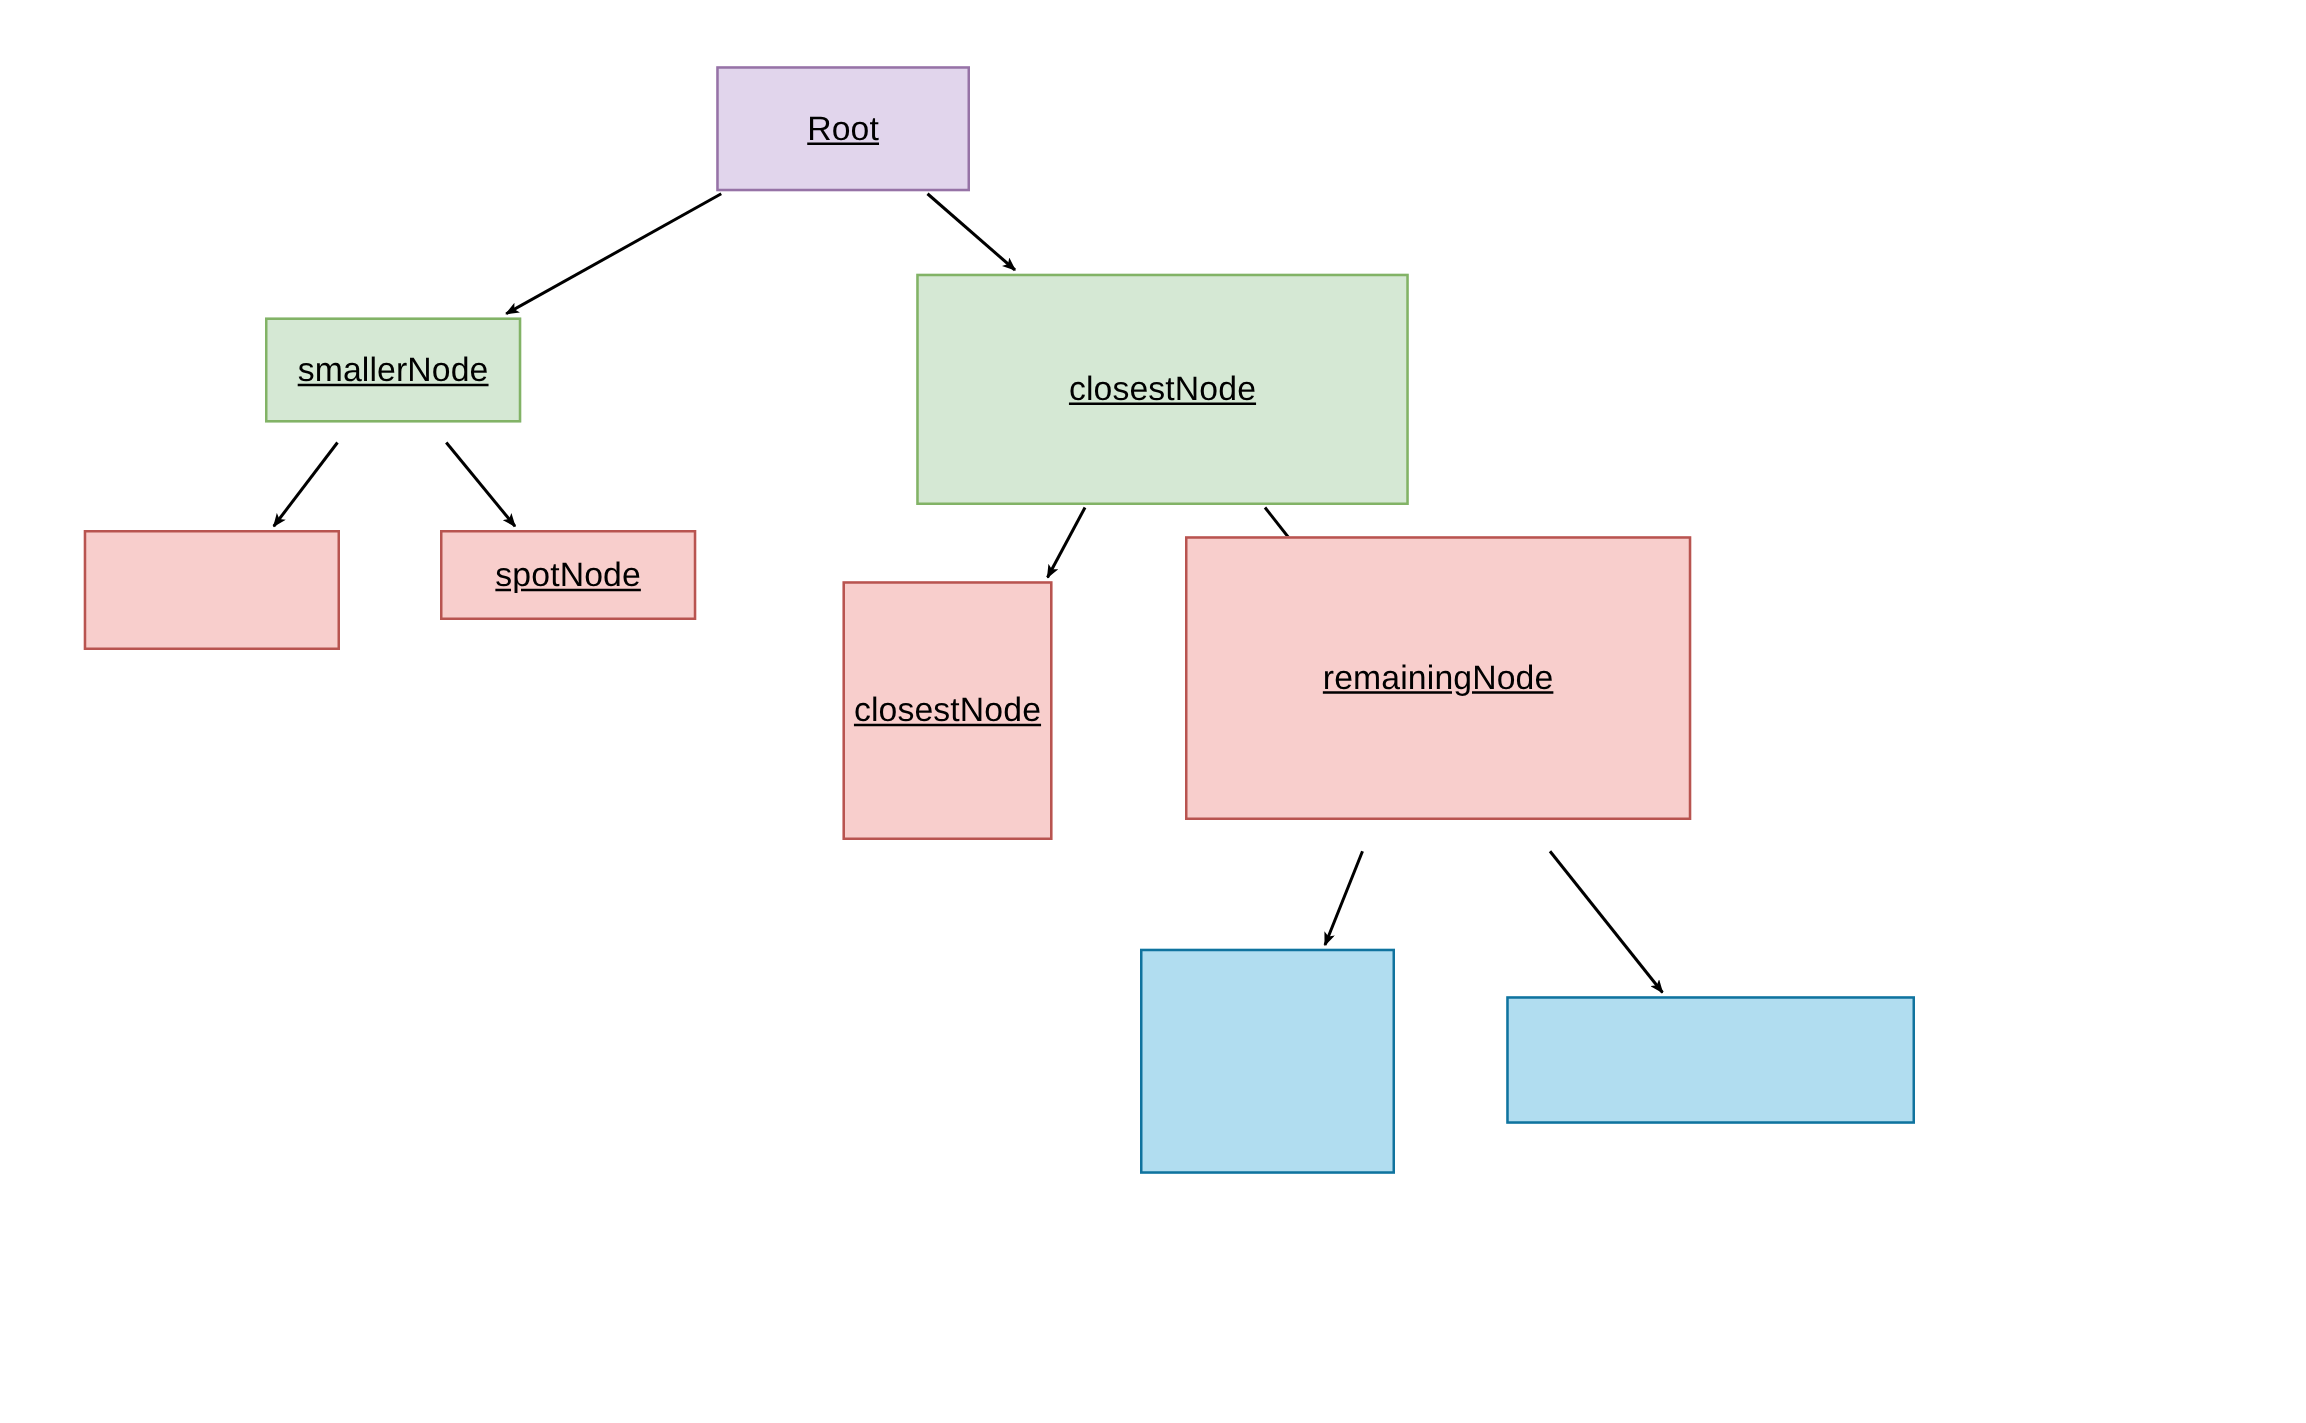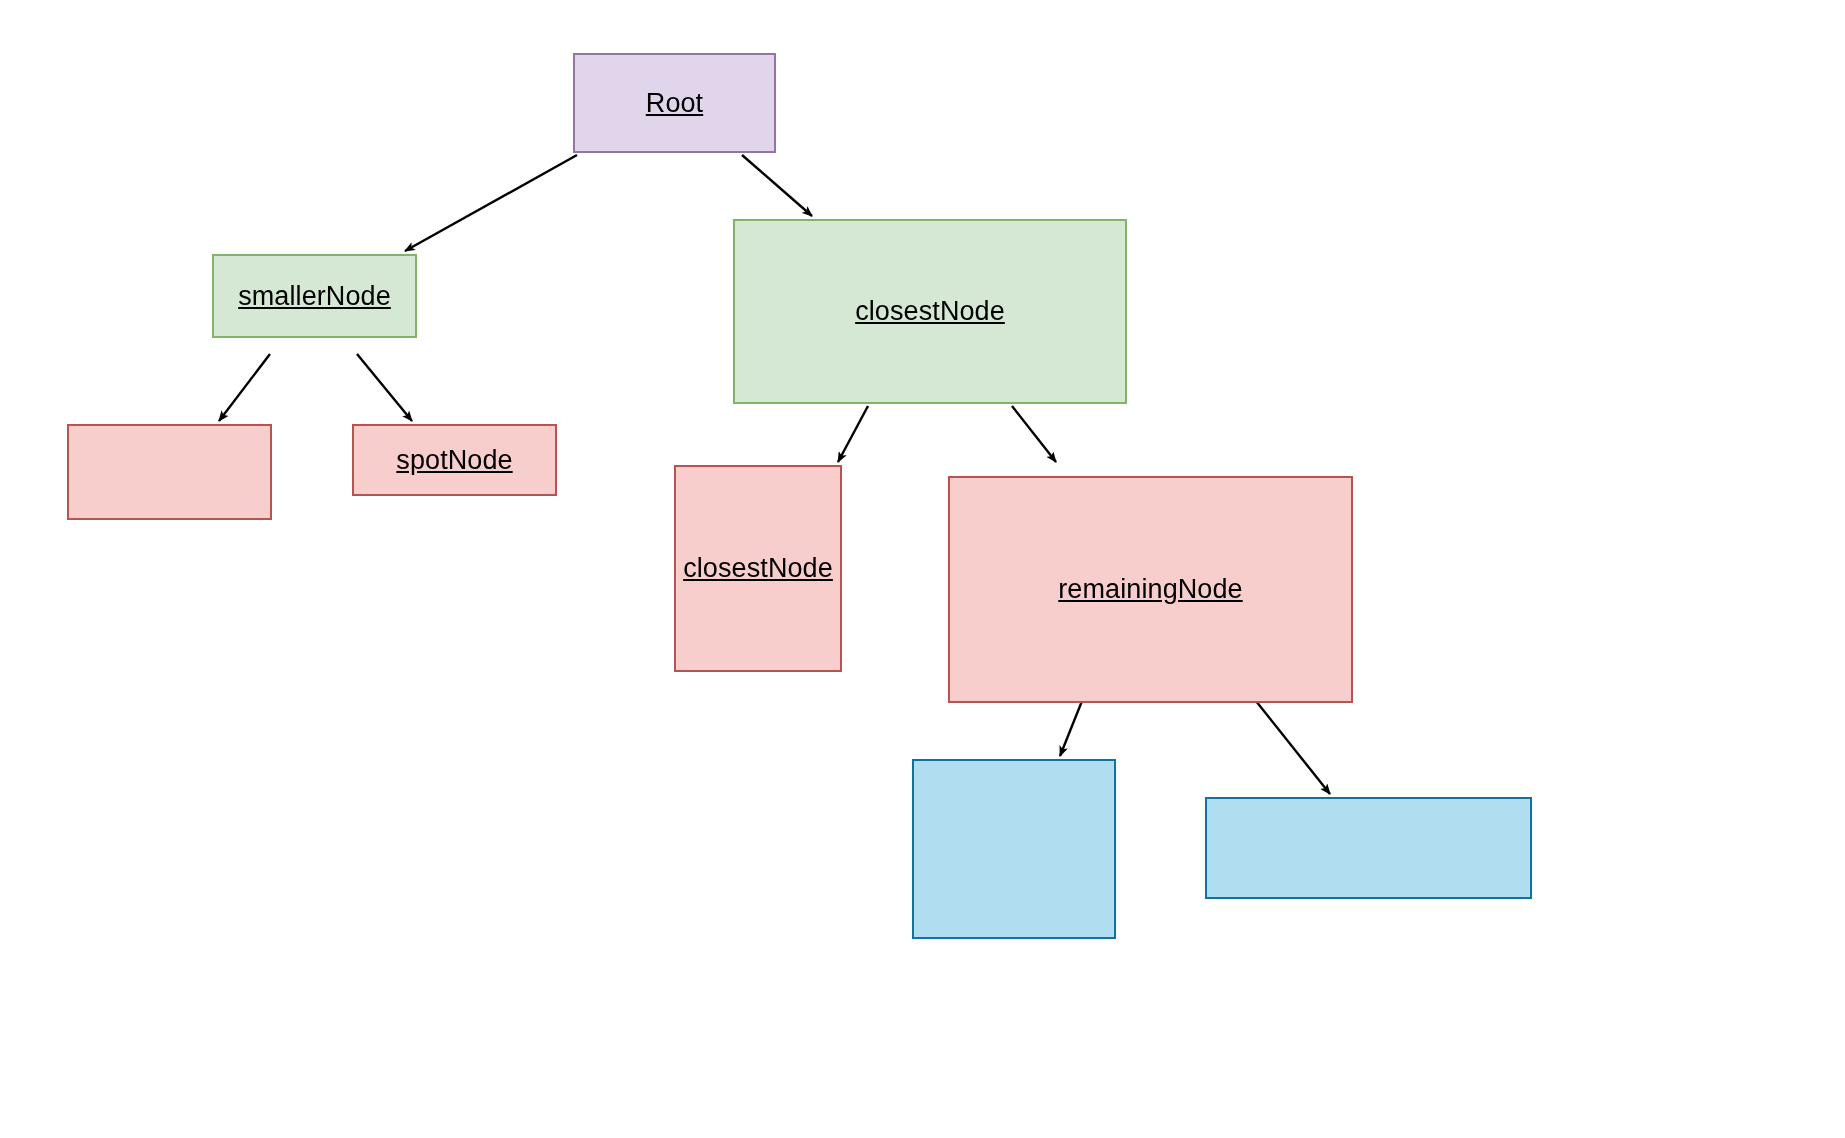--- a/index.html
+++ b/index.html
@@ -74,21 +74,21 @@
       </div>
       <div class="node" style="left: 67px; top: 424px; width: 205px; height: 96px; background: rgb(248, 206, 204); border: 2px solid rgb(184, 84, 80);">
         <span class="node-label" style="color: rgb(0, 0, 0);"></span>
       </div>
       <div class="node" style="left: 352px; top: 424px; width: 205px; height: 72px; background: rgb(248, 206, 204); border: 2px solid rgb(184, 84, 80);">
         <span class="node-label" style="color: rgb(0, 0, 0);">spotNode</span>
       </div>
       <div class="node" style="left: 674px; top: 465px; width: 168px; height: 207px; background: rgb(248, 206, 204); border: 2px solid rgb(184, 84, 80);">
         <span class="node-label" style="color: rgb(0, 0, 0);">closestNode</span>
       </div>
-      <div class="node" style="left: 948px; top: 476px; width: 405px; height: 227px; background: rgb(248, 206, 204); border: 2px solid rgb(184, 84, 80);">
+      <div class="node" style="left: 948px; top: 429px; width: 405px; height: 227px; background: rgb(248, 206, 204); border: 2px solid rgb(184, 84, 80);">
         <span class="node-label" style="color: rgb(0, 0, 0);">remainingNode</span>
       </div>
       <div class="node" style="left: 912px; top: 759px; width: 204px; height: 180px; background: rgb(177, 221, 240); border: 2px solid rgb(16, 115, 158);">
         <span class="node-label" style="color: rgb(0, 0, 0);"></span>
       </div>
       <div class="node" style="left: 1205px; top: 797px; width: 327px; height: 102px; background: rgb(177, 221, 240); border: 2px solid rgb(16, 115, 158);">
         <span class="node-label" style="color: rgb(0, 0, 0);"></span>
       </div>
     </div>
 </div>

